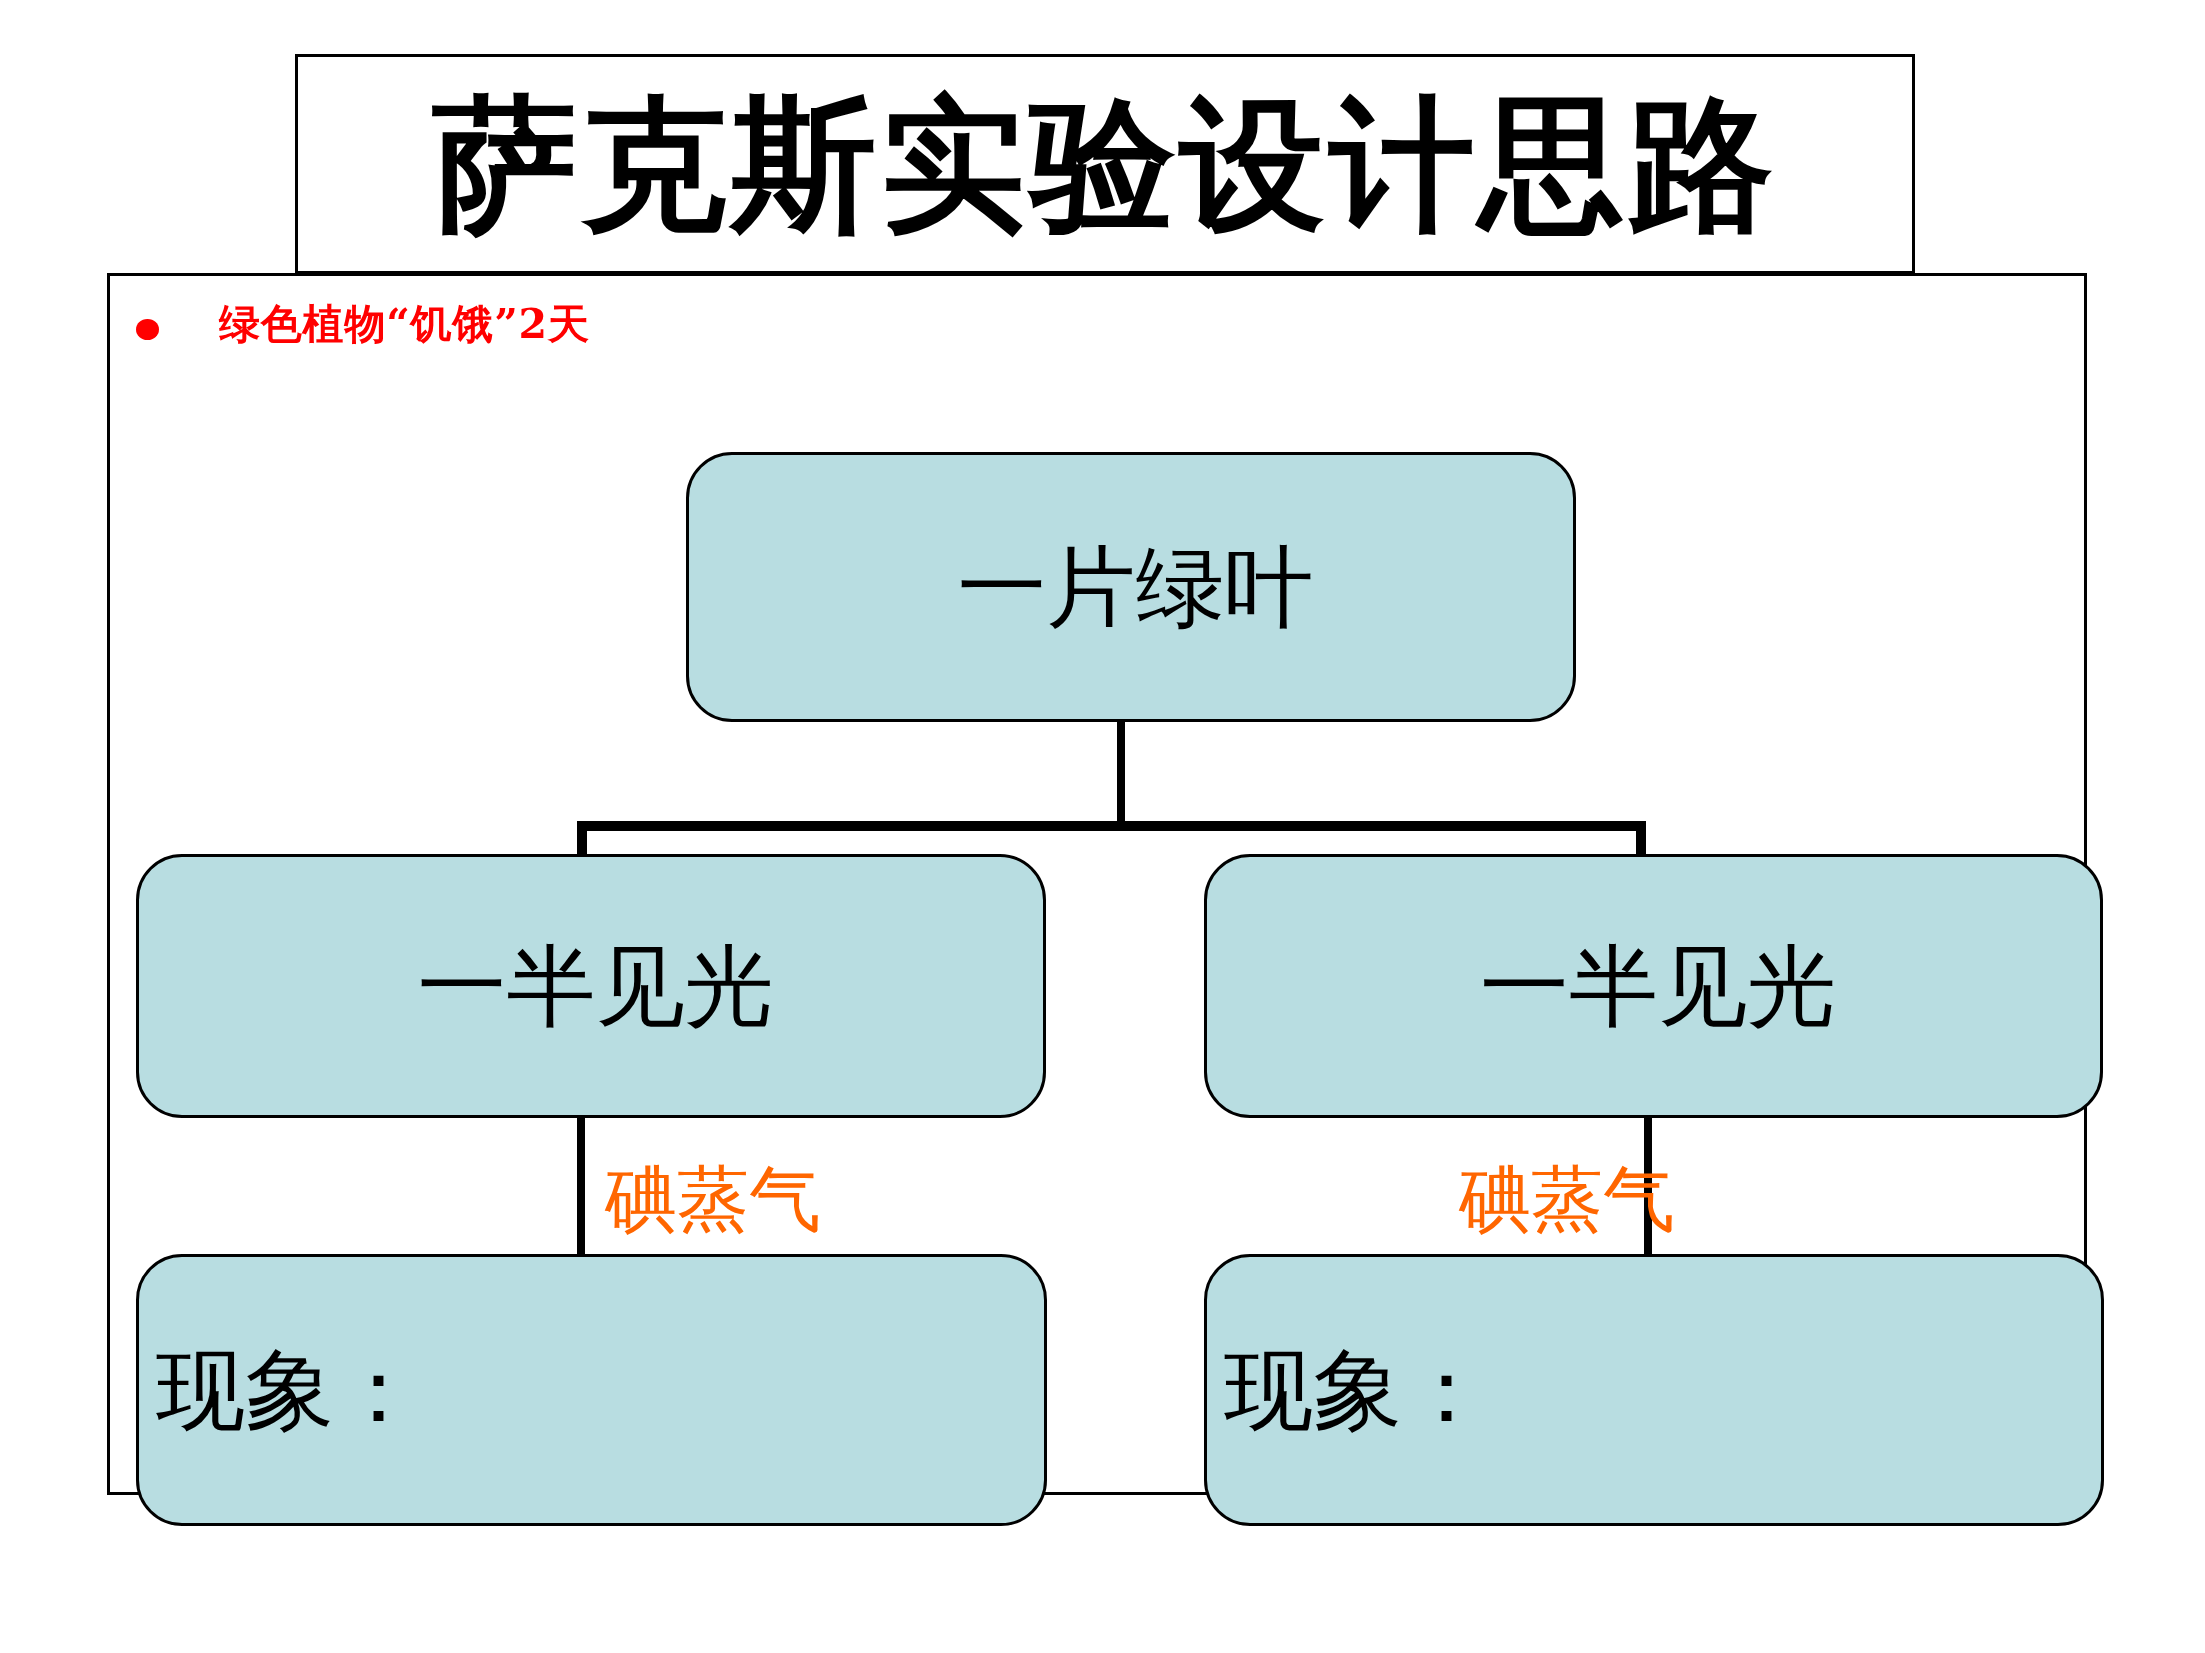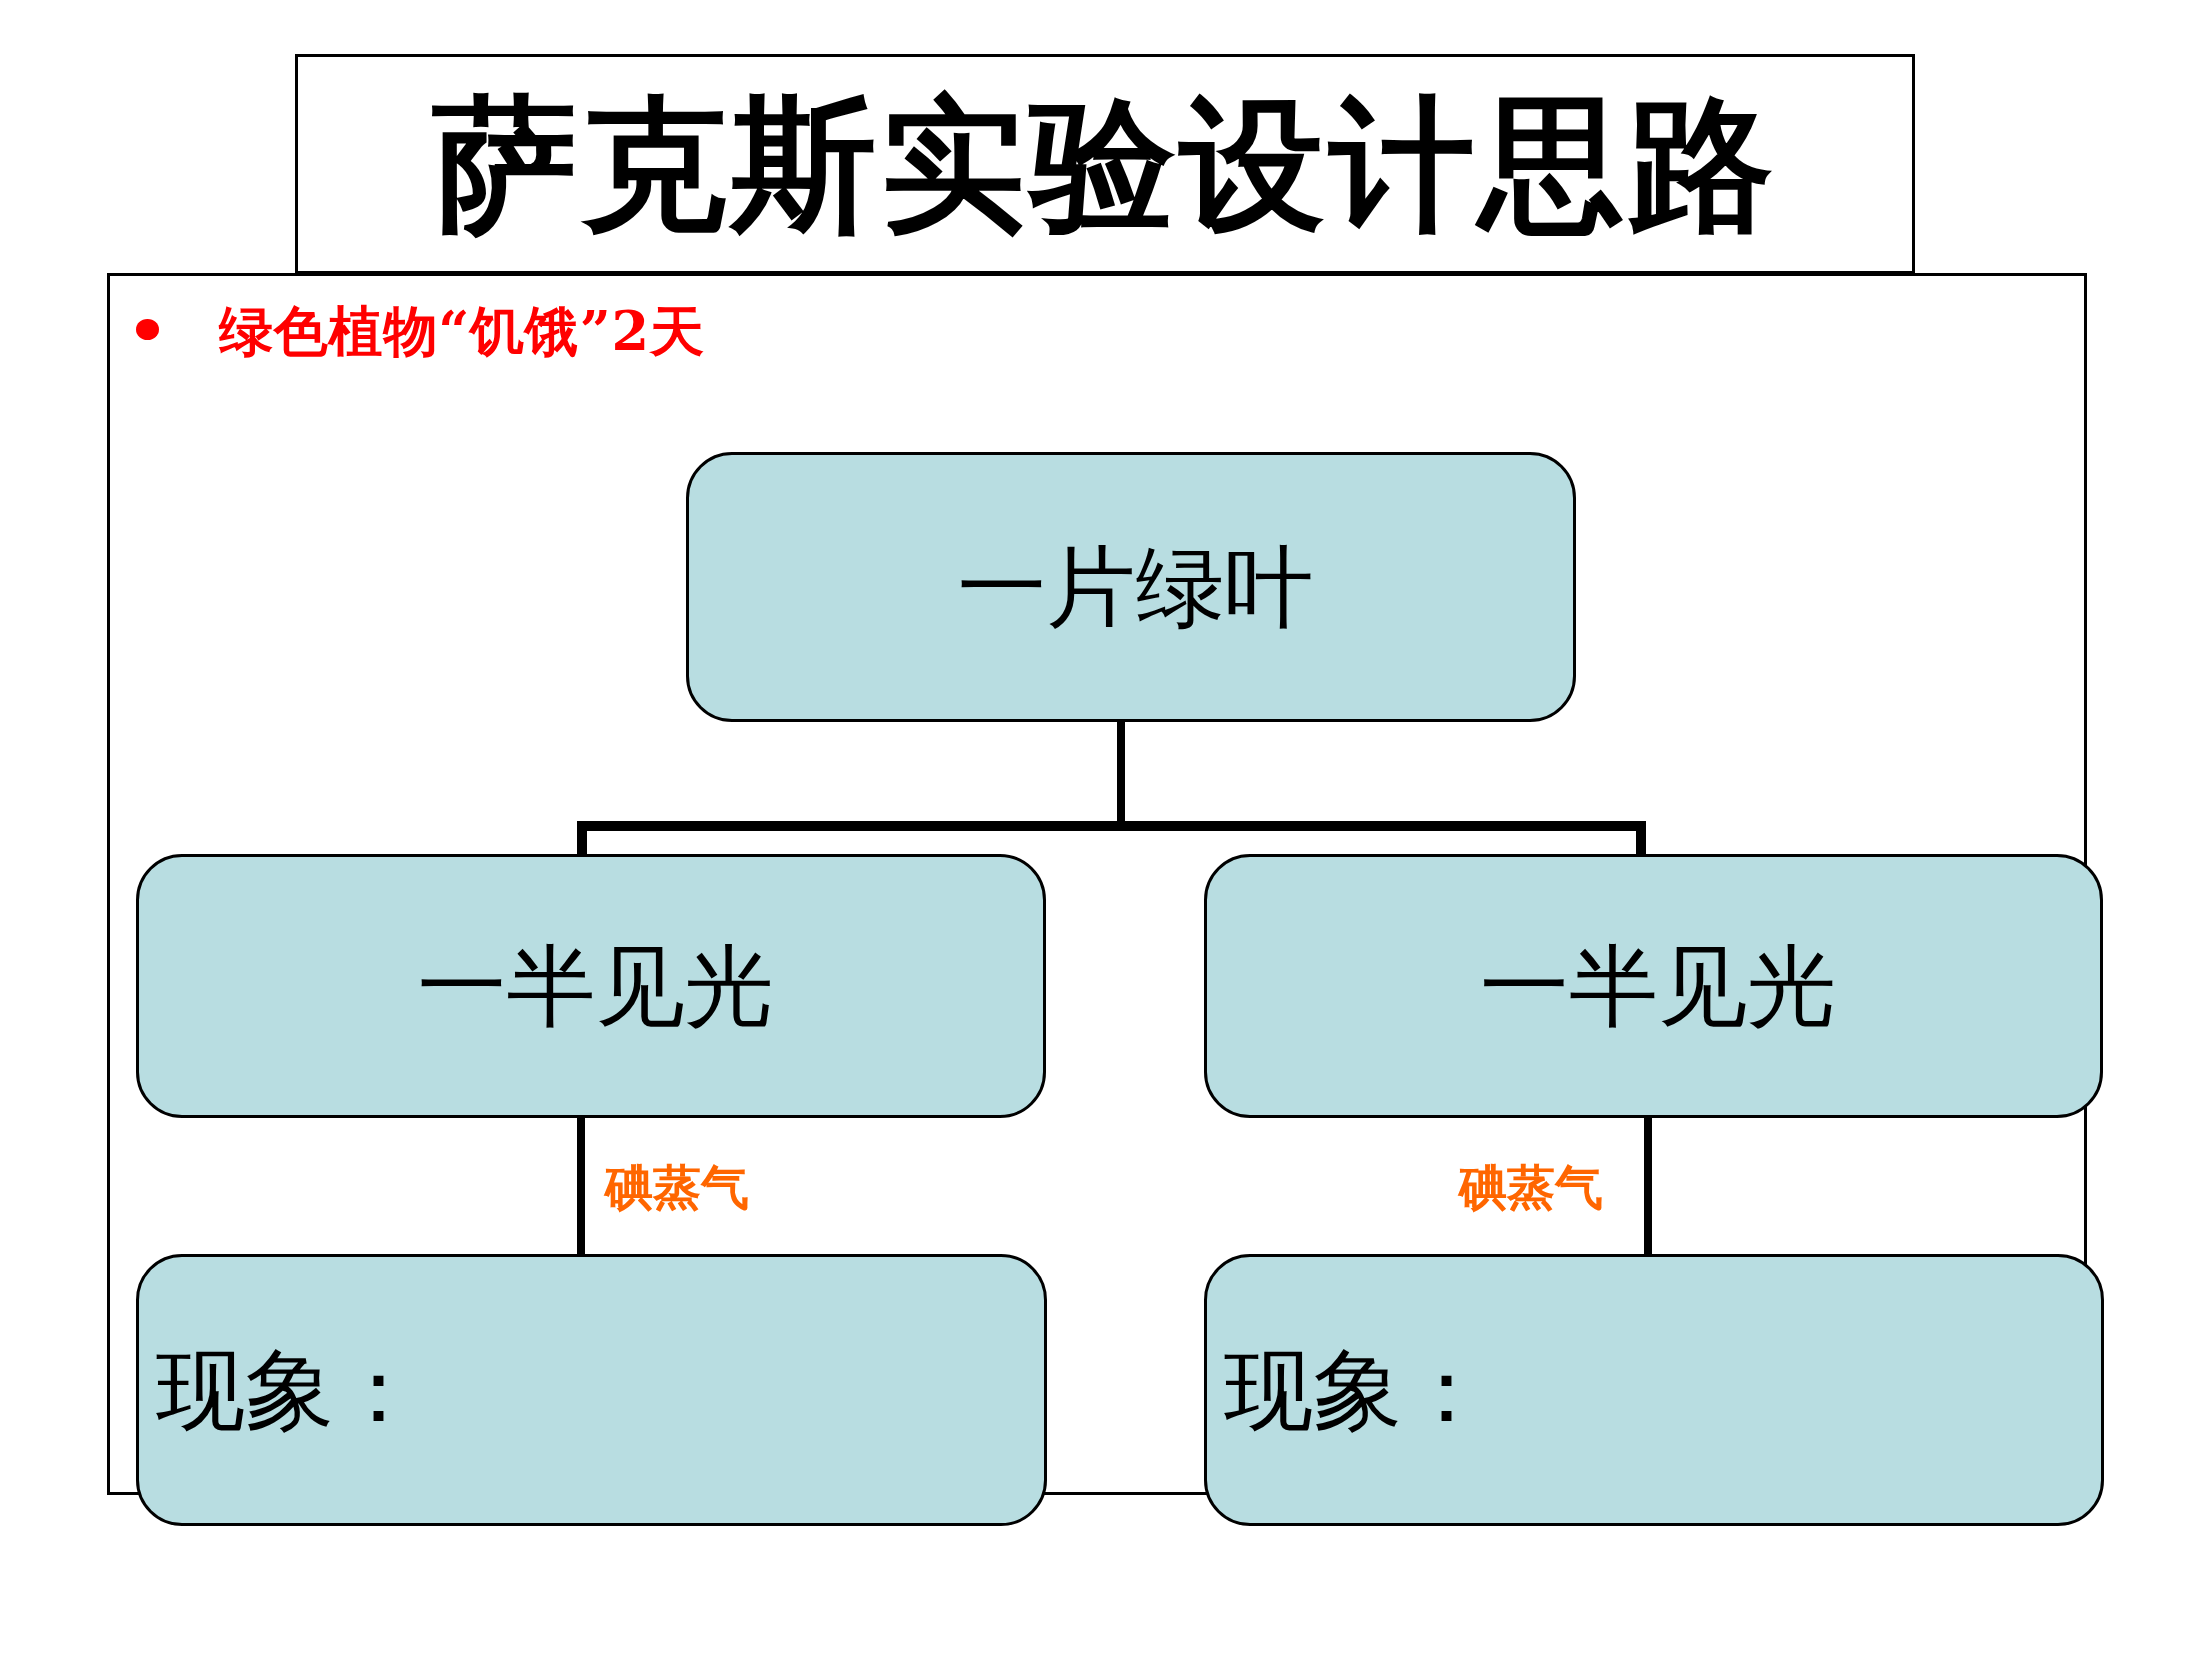--- a/index.html
+++ b/index.html
@@ -52,21 +52,21 @@
     position: absolute;
     left: 136px; top: 319px;
     width: 23px; height: 21.4px;
     border-radius: 50%;
     background: var(--bullet-red, #ff0000);
     z-index: 4;
   }
   .bullet-text {
     position: absolute;
     left: 219px; top: 303px;
-    font-size: 54px;
+    font-size: 41px;
     font-weight: bold;
     letter-spacing: 0.8px;
     color: var(--bullet-red, #ff0000);
     white-space: nowrap;
     z-index: 4;
     line-height: 1.05;
   }
 
   
   .line {
@@ -103,22 +103,22 @@
   .node-result {
     justify-content: flex-start;
     padding-left: 17px;
   }
   .node-left-result { left:  136px; top: 1254px; width: 911px; height: 272px; }
   .node-right-result{ left: 1204px; top: 1254px; width: 900px; height: 272px; }
 
   
   .iodine-label {
     position: absolute;
-    font-size: 48px;
-    font-weight: bold;
+    font-size: 72px;
+    font-weight: normal;
     color: var(--iodine-orange, #ff6600);
     white-space: nowrap;
     z-index: 4;
     line-height: 1.05;
   }
   .iodine-label-left  { left:  605px; top: 1162px; }
   .iodine-label-right { left: 1459px; top: 1162px; }
 </style>
 </head>
 <body>

